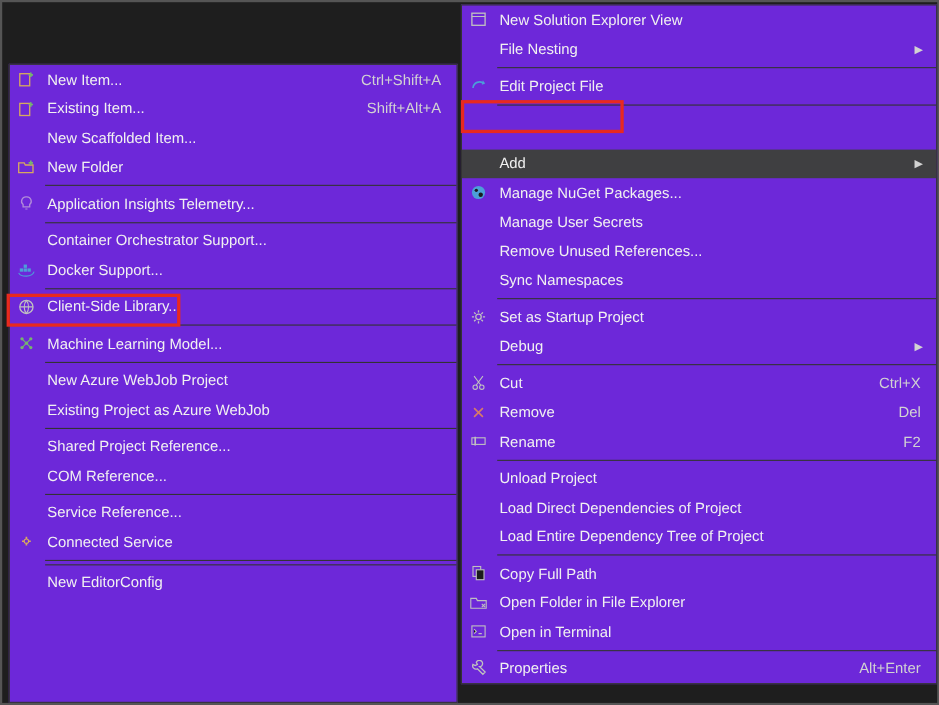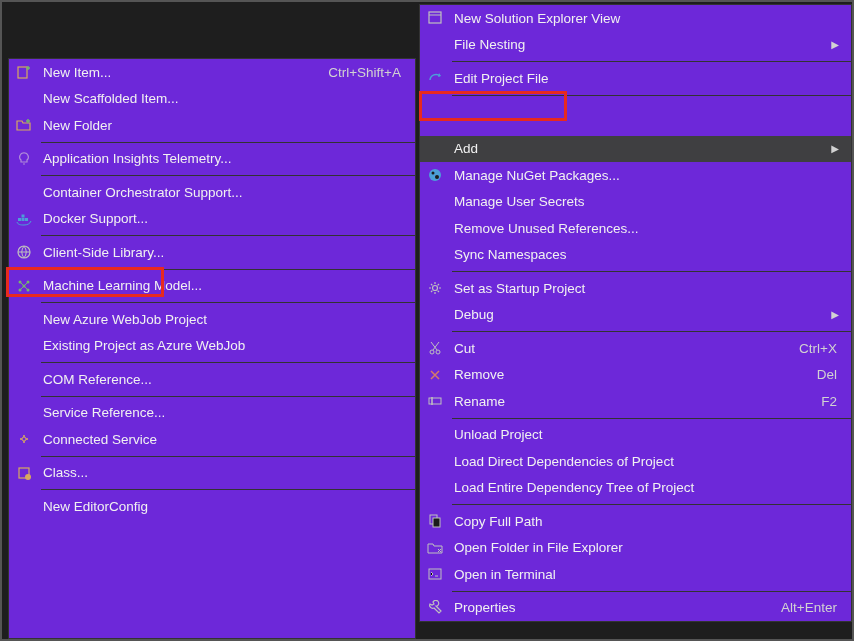--- a/index.html
+++ b/index.html
@@ -25,20 +25,30 @@
       <span class="iconcol">
         <svg viewBox="0 0 16 16">
           <rect x="2" y="3" width="9" height="11" fill="none" stroke="#d8a95f" stroke-width="1.2"></rect>
           <path d="M12 2v4M10 4h4" stroke="#75b56e" stroke-width="1.5"></path>
         </svg>
       </span>
       <span class="label">New Item...</span>
       <span class="shortcut">Ctrl+Shift+A</span>
     </div>
     <div class="item">
+      <span class="iconcol">
+        <svg viewBox="0 0 16 16">
+          <rect x="2" y="3" width="9" height="11" fill="none" stroke="#d8a95f" stroke-width="1.2"></rect>
+          <path d="M12 2v4M10 4h4" stroke="#75b56e" stroke-width="1.5"></path>
+        </svg>
+      </span>
+      <span class="label">Existing Item...</span>
+      <span class="shortcut">Shift+Alt+A</span>
+    </div>
+    <div class="item">
       <span class="iconcol"></span>
       <span class="label">New Scaffolded Item...</span>
     </div>
     <div class="item">
       <span class="iconcol">
         <svg viewBox="0 0 16 16">
           <path d="M1 4h5l1 2h7v7H1z" fill="none" stroke="#d8a95f" stroke-width="1.2"></path>
           <path d="M12 2v4M10 4h4" stroke="#75b56e" stroke-width="1.5"></path>
         </svg>
       </span>
@@ -100,46 +110,41 @@
       <span class="iconcol"></span>
       <span class="label">New Azure WebJob Project</span>
     </div>
     <div class="item">
       <span class="iconcol"></span>
       <span class="label">Existing Project as Azure WebJob</span>
     </div>
     <div class="sep"></div>
     <div class="item">
       <span class="iconcol"></span>
+      <span class="label">Shared Project Reference...</span>
+    </div>
+    <div class="item">
+      <span class="iconcol"></span>
       <span class="label">COM Reference...</span>
     </div>
     <div class="sep"></div>
     <div class="item">
       <span class="iconcol"></span>
       <span class="label">Service Reference...</span>
     </div>
     <div class="item">
       <span class="iconcol">
         <svg viewBox="0 0 16 16">
           <path d="M4 8h2M10 8h2M8 4v2M8 10v2" stroke="#d8a95f" stroke-width="1.5"></path>
           <circle cx="8" cy="8" r="2" fill="none" stroke="#d8a95f"></circle>
         </svg>
       </span>
       <span class="label">Connected Service</span>
     </div>
     <div class="sep"></div>
-    <div class="item">
-      <span class="iconcol">
-        <svg viewBox="0 0 16 16">
-          <rect x="3" y="3" width="10" height="10" fill="none" stroke="#d8a95f" stroke-width="1.2"></rect>
-          <circle cx="12" cy="12" r="3" fill="#d8a95f"></circle>
-        </svg>
-      </span>
-      <span class="label">Class...</span>
-    </div>
     <div class="sep"></div>
     <div class="item">
       <span class="iconcol"></span>
       <span class="label">New EditorConfig</span>
     </div>
   </div>
 <div class="menu right" id="menu-right">
     <div class="item">
       <span class="iconcol">
         <svg viewBox="0 0 16 16">

